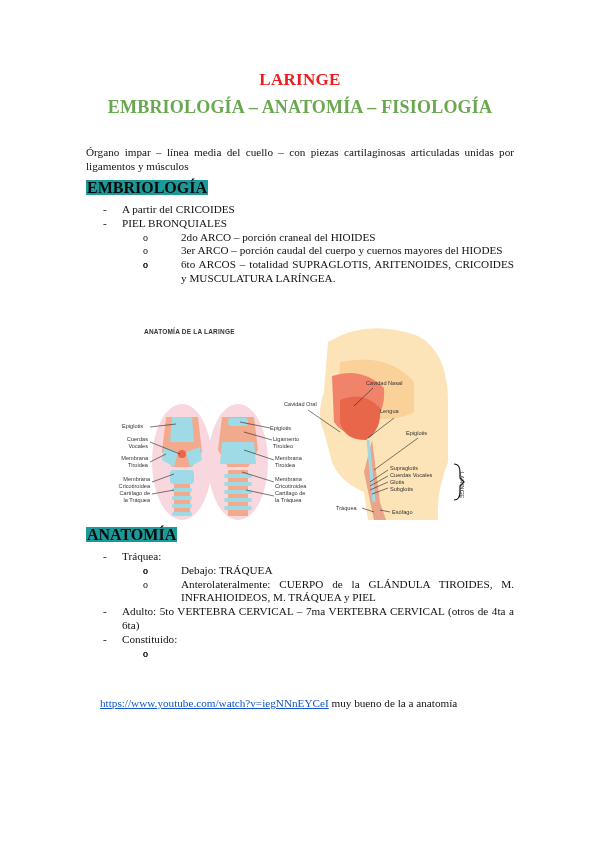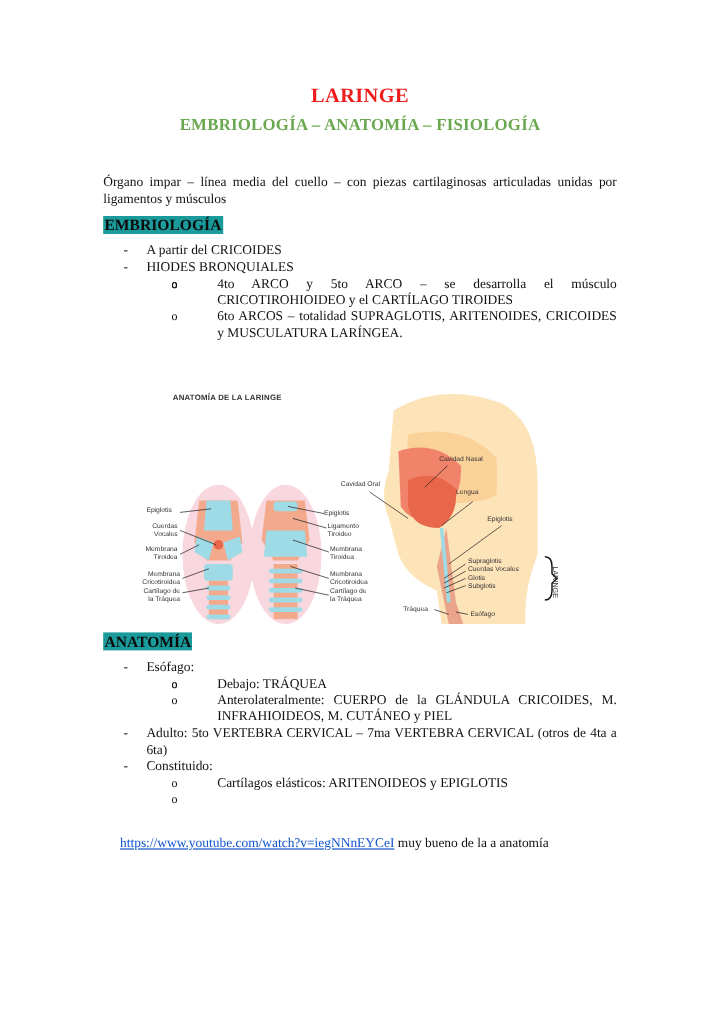--- a/index.html
+++ b/index.html
@@ -2,24 +2,24 @@
 <html><head>
   <meta charset="utf-8">
   <style>
     html, body { margin: 0; padding: 0; background: #ffffff; }
     body { width: 600px; height: 848px; position: relative; overflow: hidden;
            font-family: "Liberation Serif", "DejaVu Serif", serif; color: #111; font-size: 11.2px; }
     .page { position: absolute; left: 0; top: 0; width: 500px; height: 848px; }
     .title { position: absolute; top: 70px; left: 0; width: 600px; text-align: center;
              color: #ee1c1c; font-weight: bold; font-size: 17px; letter-spacing: 0.3px; }
     .subtitle { position: absolute; top: 97px; left: 0; width: 600px; text-align: center;
-                color: #6aa84f; font-weight: bold; font-size: 14px; letter-spacing: 0.2px; }
+                color: #6aa84f; font-weight: bold; font-size: 18px; letter-spacing: 0.2px; }
     .intro { position: absolute; top: 145px; left: 86px; width: 428px; text-align: justify;
              line-height: 14px; }
-    .sec-head { position: absolute; left: 86px; font-weight: bold; font-size: 13px;
+    .sec-head { position: absolute; left: 86px; font-weight: bold; font-size: 16px;
                 background: #1a9a9a; color: #0a0a0a; padding: 0 1px; line-height: 15px; }
     ul.l1 { list-style: none; margin: 0; padding: 0; position: absolute; left: 86px; width: 428px; }
     ul.l1 > li { position: relative; padding-left: 36px; line-height: 13.8px; text-align: justify; }
     ul.l1 > li > .bul { position: absolute; left: 17px; top: 0; }
     ul.l2 { list-style: none; margin: 0; padding: 0; }
     ul.l2 > li { position: relative; padding-left: 59px; margin-left: -36px; line-height: 13.8px; text-align: justify; }
     ul.l2 > li > .bul { position: absolute; left: 57px; top: 0; font-size: 10px; }
     ul.l2 > li { padding-left: 95px; margin-left: -36px; }
     ul.l2 > li > .bul { left: 57px; }
     .figure { position: absolute; left: 118px; top: 322px; width: 360px; height: 198px; }
@@ -36,25 +36,25 @@
 
   <div class="title">LARINGE</div>
   <div class="subtitle">EMBRIOLOGÍA – ANATOMÍA – FISIOLOGÍA</div>
 
   <div class="intro">Órgano impar – línea media del cuello – con piezas cartilaginosas articuladas unidas por ligamentos y músculos</div>
 
   <div class="sec-head" style="top:180px;">EMBRIOLOGÍA</div>
 
   <ul class="l1" style="top:203px;">
     <li><span class="bul">-</span><span>A partir del CRICOIDES</span></li>
-    <li><span class="bul">-</span><span>HIODES BRONQUIALES</span>
+    <li><span class="bul">-</span><span>PIEL BRONQUIALES</span>
       <ul class="l2">
+        <li><span class="bul">o</span><span>2do ARCO – porción craneal del HIOIDES</span></li>
+        <li><span class="bul">o</span><span>3er ARCO – porción caudal del cuerpo y cuernos mayores del HIODES</span></li>
         <li><span class="bul">o</span></li>
-        <li><span class="bul">o</span></li>
-        <li><span class="bul">o</span><span>4to ARCO y 5to ARCO – se desarrolla el músculo CRICOTIROHIOIDEO y el CARTÍLAGO TIROIDES</span></li>
         <li><span class="bul">o</span><span>6to ARCOS – totalidad SUPRAGLOTIS, ARITENOIDES, CRICOIDES y MUSCULATURA LARÍNGEA.</span></li>
       </ul>
     </li>
   </ul>
 
   <div class="figure">
     <div class="fig-caption">ANATOMÍA DE LA LARINGE</div>
     <svg width="360" height="198" viewBox="0 0 360 198" style="position:absolute;left:0;top:0;">
 
       <ellipse cx="64" cy="140" rx="30" ry="58" fill="#f9d7de"></ellipse>
@@ -137,31 +137,31 @@
     <div class="lbl" style="left:272px;top:157px;">Glotis</div>
     <div class="lbl" style="left:272px;top:164px;">Subglotis</div>
     <div class="lbl" style="left:218px;top:183px;">Tráquea</div>
     <div class="lbl" style="left:274px;top:187px;">Esófago</div>
     <div class="lbl" style="left:340px;top:150px;writing-mode:vertical-rl;font-size:6px;">LARINGE</div>
   </div>
 
   <div class="sec-head" style="top:527px;">ANATOMÍA</div>
 
   <ul class="l1" style="top:550px;">
-    <li><span class="bul">-</span><span>Esófago:</span>
+    <li><span class="bul">-</span><span>Tráquea:</span>
       <ul class="l2">
         <li><span class="bul">o</span></li>
         <li><span class="bul">o</span><span>Debajo: TRÁQUEA</span></li>
-        <li><span class="bul">o</span><span>Anterolateralmente: CUERPO de la GLÁNDULA CRICOIDES, M. INFRAHIOIDEOS, M. CUTÁNEO y PIEL</span></li>
+        <li><span class="bul">o</span><span>Anterolateralmente: CUERPO de la GLÁNDULA TIROIDES, M. INFRAHIOIDEOS, M. TRÁQUEA y PIEL</span></li>
       </ul>
     </li>
     <li><span class="bul">-</span><span>Adulto: 5to VERTEBRA CERVICAL – 7ma VERTEBRA CERVICAL (otros de 4ta a 6ta)</span></li>
     <li><span class="bul">-</span><span>Constituido:</span>
       <ul class="l2">
-        <li><span class="bul">o</span><span>Cartílagos elásticos: ARITENOIDEOS y EPIGLOTIS</span></li>
+        <li><span class="bul">o</span></li>
         <li><span class="bul">o</span></li>
       </ul>
     </li>
   </ul>
 
   <div class="link-line">
     <a>https://www.youtube.com/watch?v=iegNNnEYCeI</a><span> muy bueno de la a anatomía</span>
   </div>
 
 </div>

